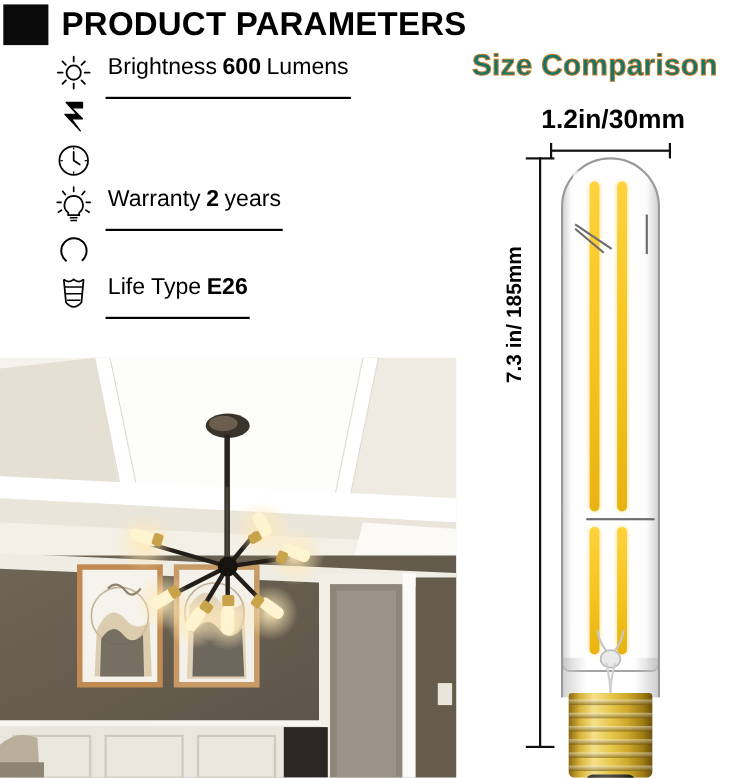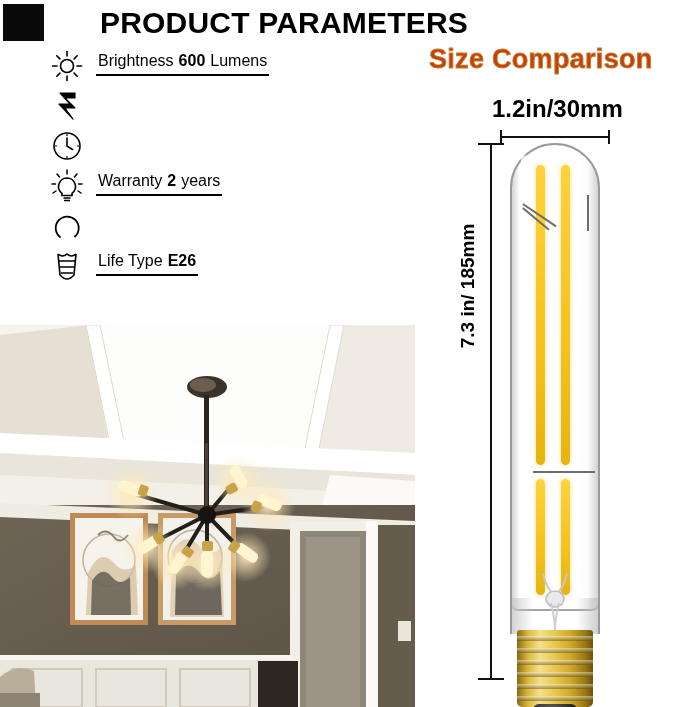--- a/index.html
+++ b/index.html
@@ -2,38 +2,38 @@
 <html><head>
 <meta charset="utf-8">
 <style>
   html,body{margin:0;padding:0;background:#fff;}
   body{width:679px;height:707px;position:relative;overflow:hidden;
        font-family:"Liberation Sans","DejaVu Sans",sans-serif;color:#000;}
 
   
   #logo-square{position:absolute;left:3px;top:4px;width:41px;height:37px;background:#0a0a0a;}
   #page-title{position:absolute;left:56px;top:5px;font-size:30px;font-weight:bold;
-              letter-spacing:.2px;line-height:36px;white-space:nowrap;margin-left:44px;}
+              letter-spacing:.2px;line-height:36px;white-space:nowrap;}
 
   
   #spec-list{position:absolute;left:44px;top:46px;width:330px;}
   .spec-row{position:relative;height:40px;}
   .spec-icon{position:absolute;left:0;top:0;width:46px;height:40px;}
   .spec-icon svg{position:absolute;left:50%;top:50%;transform:translate(-50%,-50%);}
-  .spec-text{position:absolute;left:52px;top:4px;font-size:16px;line-height:22px;
-             white-space:nowrap;border-bottom:2px solid #000;padding:0 2px 2px 2px;}
+  .spec-text{position:absolute;left:52px;top:4px;font-size:21px;line-height:22px;
+             white-space:nowrap;border-bottom:2px solid #000;padding:0 2px 16px 2px;}
   .spec-text b{font-weight:bold;}
   .sp{display:inline-block;width:5px;}
 
   
   #room-photo{position:absolute;left:0;top:325px;width:415px;height:382px;overflow:hidden;}
 
   
   #size-title{position:absolute;left:429px;top:44px;font-size:27px;font-weight:bold;
-              color:#c2410c;letter-spacing:.3px;white-space:nowrap;
+              color:#0f766e;letter-spacing:.3px;white-space:nowrap;
               -webkit-text-stroke:.9px #c87b27;}
   #width-label{position:absolute;left:492px;top:95px;font-size:24px;font-weight:bold;
                white-space:nowrap;}
   #height-label{position:absolute;left:406px;top:275px;font-size:19px;font-weight:bold;
                 white-space:nowrap;transform:rotate(-90deg);transform-origin:center;}
 
   
   #dim-w{position:absolute;left:500px;top:130px;width:110px;height:14px;}
   #dim-w .bar{position:absolute;left:0;top:6px;width:110px;height:2px;background:#111;}
   #dim-w .tick{position:absolute;top:0;width:2px;height:14px;background:#111;}

